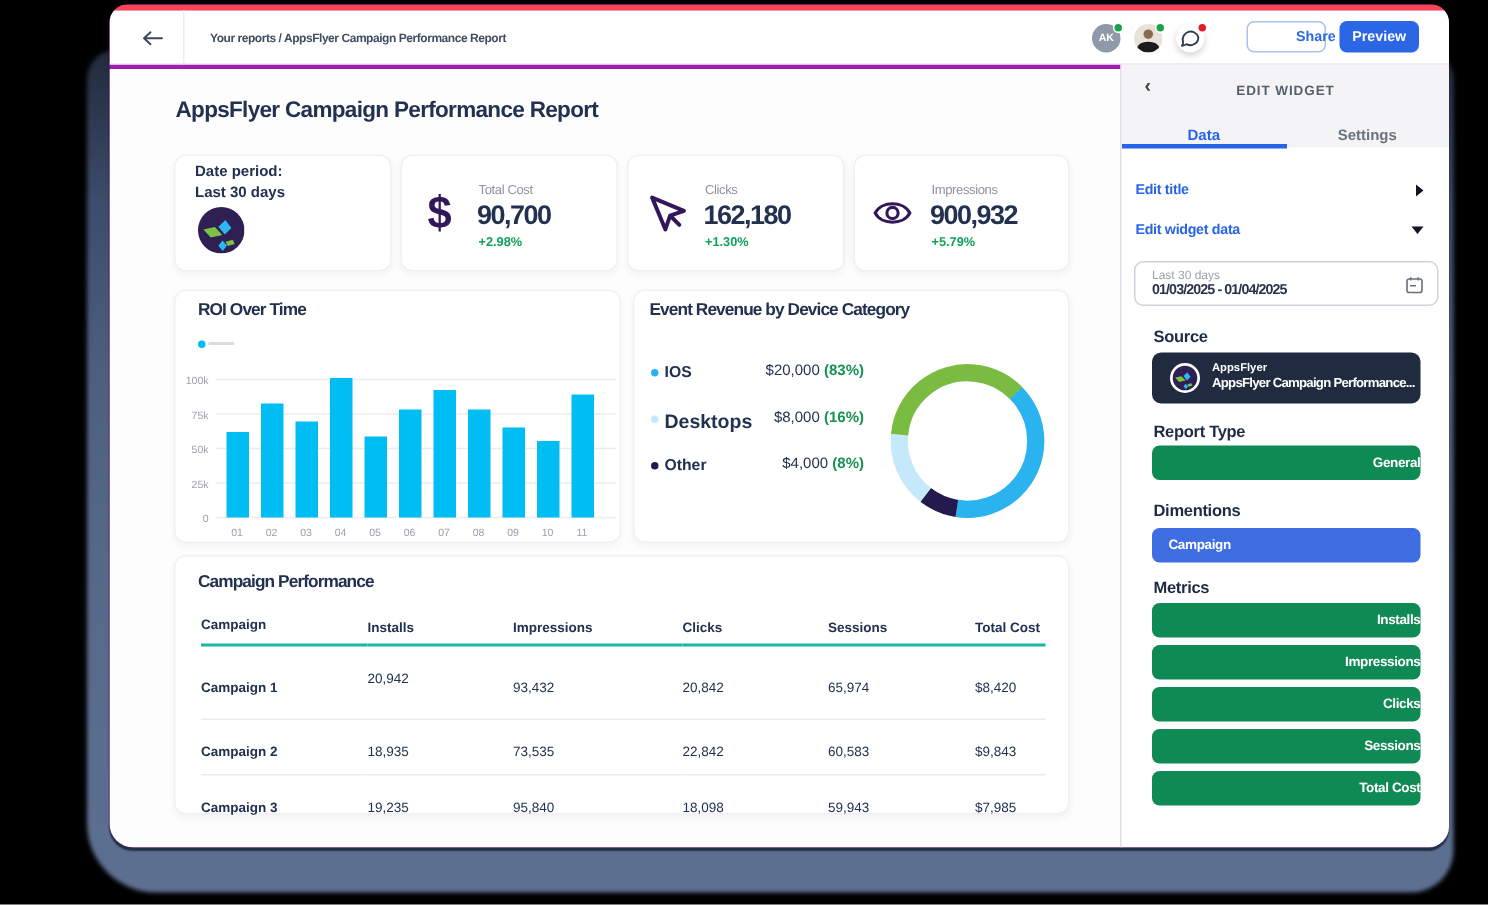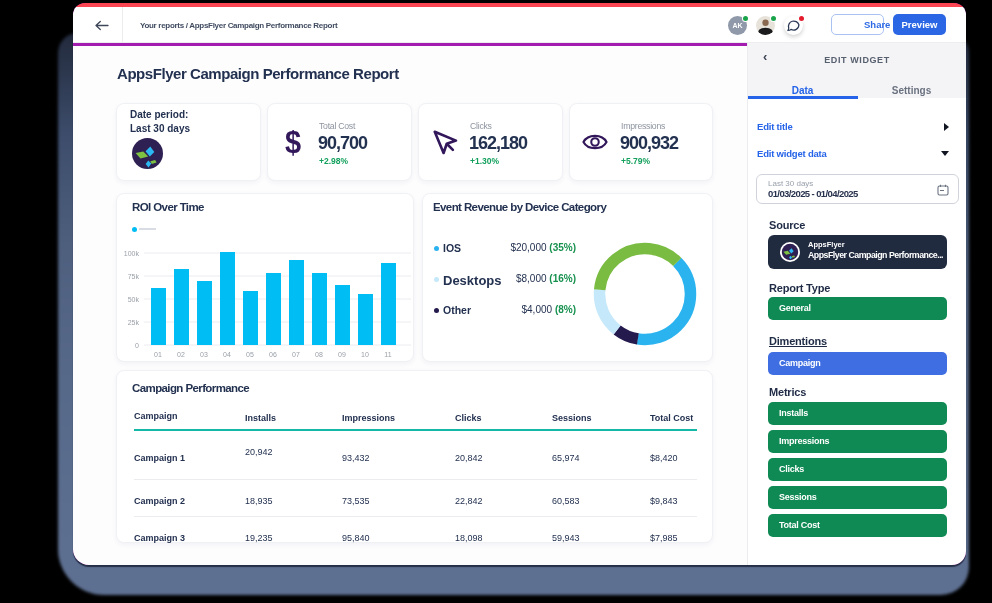--- a/index.html
+++ b/index.html
@@ -61,21 +61,21 @@
 .tabline { position:absolute; left:0; top:53px; width:110px; height:3px; background:#2563e8; }
 .plink { position:absolute; left:9px; font-size:9.5px; font-weight:bold; color:#2563e8; letter-spacing:-0.2px; }
 .arrow-r { position:absolute; left:196px; width:0; height:0; border-left:5px solid #111622; border-top:4px solid transparent; border-bottom:4px solid transparent; }
 .arrow-d { position:absolute; left:193px; width:0; height:0; border-top:5px solid #111622; border-left:4.5px solid transparent; border-right:4.5px solid transparent; }
 .datebox { position:absolute; left:8px; top:131px; width:203px; height:30px; border:1px solid #d0d3da; border-radius:6px; background:#fff; }
 .db1 { position:absolute; left:11px; top:4px; font-size:8px; color:#9aa1ac; }
 .db2 { position:absolute; left:11px; top:13px; font-size:9.5px; font-weight:bold; letter-spacing:-0.6px; color:#27324d; }
 .plabel { position:absolute; left:21px; font-size:11px; font-weight:bold; letter-spacing:-0.2px; color:#1f2b45; }
 .srccard { position:absolute; left:20px; top:192px; width:179px; height:34px; background:#212b40; border-radius:6px; }
 .pbtn { position:absolute; left:20px; width:179px; height:23px; border-radius:5px; color:#fff; font-size:9px; font-weight:bold; line-height:23px; padding-left:11px; letter-spacing:-0.25px; }
-.green { background:#108a54; }
+.green { background:#108a54;text-align:right; }
 .blue { background:#3e6ee2; }
 </style>
 </head>
 <body>
 <div class="shadow"></div>
 <div class="window">
   <div class="redbar"></div>
   <div class="topbar">
     <svg class="backarrow" viewBox="0 0 14 11">
         <path d="M1 5.5 H13 M1 5.5 L5.3 1.5 M1 5.5 L5.3 9.5" stroke="#3d4759" stroke-width="1.3" fill="none" stroke-linecap="round"></path>
@@ -182,21 +182,21 @@
             <text x="271" y="135">11</text>
         </g>
       </svg>
     </div>
     <div class="card cdev">
       <div class="ctitle" style="left:10px;">Event Revenue by Device Category</div>
       <div style="position:absolute; left:11px; top:50px; width:142px;">
         <div style="position:relative; height:31px;">
             <span style="position:absolute;left:0;top:2px;width:5px;height:5px;border-radius:50%;background:#2bb3f0;"></span>
             <span style="position:absolute;left:9px;top:-2px;font-size:10.5px;font-weight:bold;color:#233150;">IOS</span>
-            <span style="position:absolute;right:0;top:-2px;font-size:10px;color:#233150;">$20,000 <b style="color:#17914f;">(35%)</b></span>
+            <span style="position:absolute;right:0;top:-2px;font-size:10px;color:#233150;">$20,000 <b style="color:#17914f;">(83%)</b></span>
           </div>
         <div style="position:relative; height:31px;">
             <span style="position:absolute;left:0;top:2px;width:5px;height:5px;border-radius:50%;background:#c5e8fa;"></span>
             <span style="position:absolute;left:9px;top:-2px;font-size:13px;font-weight:bold;color:#233150;">Desktops</span>
             <span style="position:absolute;right:0;top:-2px;font-size:10px;color:#233150;">$8,000 <b style="color:#17914f;">(16%)</b></span>
           </div>
         <div style="position:relative; height:31px;">
             <span style="position:absolute;left:0;top:2px;width:5px;height:5px;border-radius:50%;background:#251a4e;"></span>
             <span style="position:absolute;left:9px;top:-2px;font-size:10.5px;font-weight:bold;color:#233150;">Other</span>
             <span style="position:absolute;right:0;top:-2px;font-size:10px;color:#233150;">$4,000 <b style="color:#17914f;">(8%)</b></span>
@@ -281,21 +281,21 @@
         <polygon points="3.4,9.7 7.7,8.8 10.4,11.7 6.1,12.7" fill="#7dc242"></polygon>
         <polygon points="11.5,6.2 13.7,9.2 11.3,11.6 9.0,8.7" fill="#2cb8f2"></polygon>
         <polygon points="11.6,14.2 14.2,13.5 15.0,15.0 12.4,15.8" fill="#7dc242"></polygon>
         <polygon points="10.4,13.8 12.1,15.6 10.6,17.3 9.0,15.7" fill="#2cb8f2"></polygon>
       </svg>
       <div style="position:absolute; left:40px; top:5px; font-size:7.5px; font-weight:bold; color:#fff;">AppsFlyer</div>
       <div style="position:absolute; left:40px; top:15px; font-size:8.8px; font-weight:bold; letter-spacing:-0.5px; color:#fff; white-space:nowrap;">AppsFlyer Campaign Performance...</div>
     </div>
     <div class="plabel" style="top:239px;">Report Type</div>
     <div class="pbtn green" style="top:254px;">General</div>
-    <div class="plabel" style="top:292px;text-decoration:underline;">Dimentions</div>
+    <div class="plabel" style="top:292px;">Dimentions</div>
     <div class="pbtn blue" style="top:309px;">Campaign</div>
     <div class="plabel" style="top:343px;">Metrics</div>
     <div class="pbtn green" style="top:359px;">Installs</div>
     <div class="pbtn green" style="top:387px;">Impressions</div>
     <div class="pbtn green" style="top:415px;">Clicks</div>
     <div class="pbtn green" style="top:443px;">Sessions</div>
     <div class="pbtn green" style="top:471px;">Total Cost</div>
   </div>
 </div>
 

